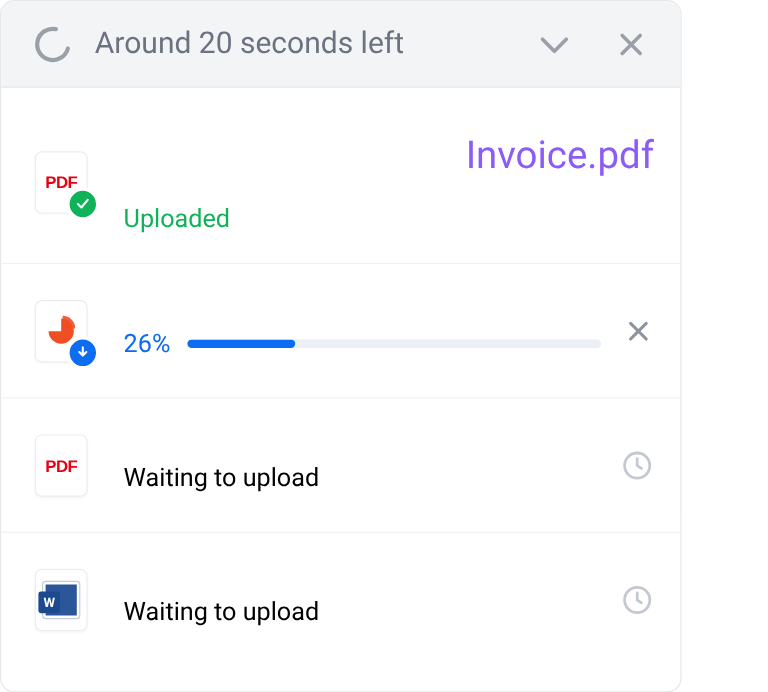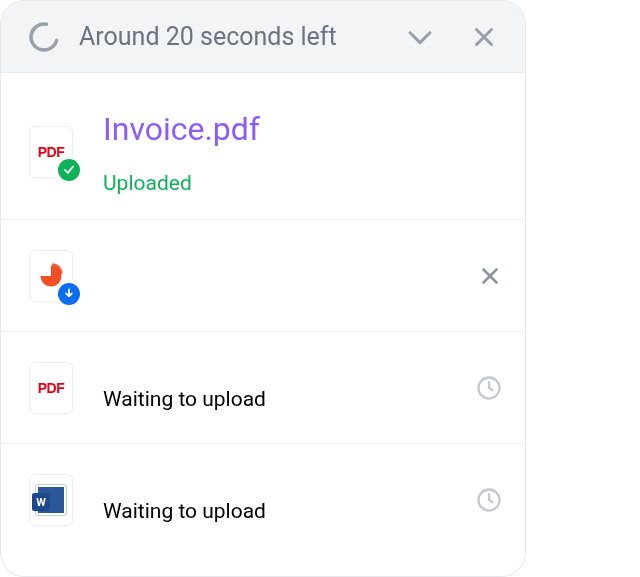--- a/index.html
+++ b/index.html
@@ -3,24 +3,24 @@
   <meta charset="utf-8">
   <style>
     * { margin: 0; padding: 0; box-sizing: border-box; }
     body {
       font-family: -apple-system, BlinkMacSystemFont, "Segoe UI", Roboto, Helvetica, Arial, sans-serif;
       background: #fff;
       width: 640px;
       height: 577px;
     }
     .upload-dialog {
-      width: 526px;
+      width: 568px;
       height: 577px;
       border: 1px solid #e6e7ea;
-      border-radius: 24px;
+      border-radius: 12px;
       overflow: hidden;
       background: #fff;
     }
     .header {
       height: 72px;
       background: #f3f4f6;
       border-bottom: 1px solid #e6e7ea;
       display: flex;
       align-items: center;
       padding: 0 26px 0 26px;
@@ -43,20 +43,21 @@
     }
     .chevron, .close-header {
       display: flex;
       align-items: center;
       justify-content: center;
       cursor: pointer;
       color: #9ca3af;
     }
     .list {
       padding: 0 0;
+      text-align: right;
     }
     .row {
       display: flex;
       align-items: center;
       padding: 24px 22px 24px 22px;
       border-bottom: 1px solid #eef0f2;
       min-height: 112px;
     }
     .row:first-child {
       padding-top: 36px;
@@ -242,20 +243,26 @@
             <path d="M13 2 A9 9 0 0 1 22 11 L13 11 Z" fill="#f04e23" opacity="0.9" transform="translate(0,-1)"></path>
           </svg>
         </div>
         <div class="badge badge-blue">
           <svg width="14" height="14" viewBox="0 0 24 24">
               <path d="M12 4v12m0 0l-5-5m5 5l5-5" fill="none" stroke="#fff" stroke-width="3" stroke-linecap="round" stroke-linejoin="round"></path>
             </svg>
         </div>
       </div>
       <div class="file-info">
+        <div class="status-line">
+          <span class="status-percent">26%</span>
+          <div class="progress-track">
+            <div class="progress-fill" style="width:26%"></div>
+          </div>
+        </div>
       </div>
       <span class="row-action">
         <svg width="26" height="26" viewBox="0 0 24 24">
           <path d="M6 6l12 12M18 6L6 18" fill="none" stroke="#8e949d" stroke-width="2.4" stroke-linecap="round"></path>
         </svg>
       </span>
     </div>
 
     <div class="row">
       <div class="file-icon-wrap">

